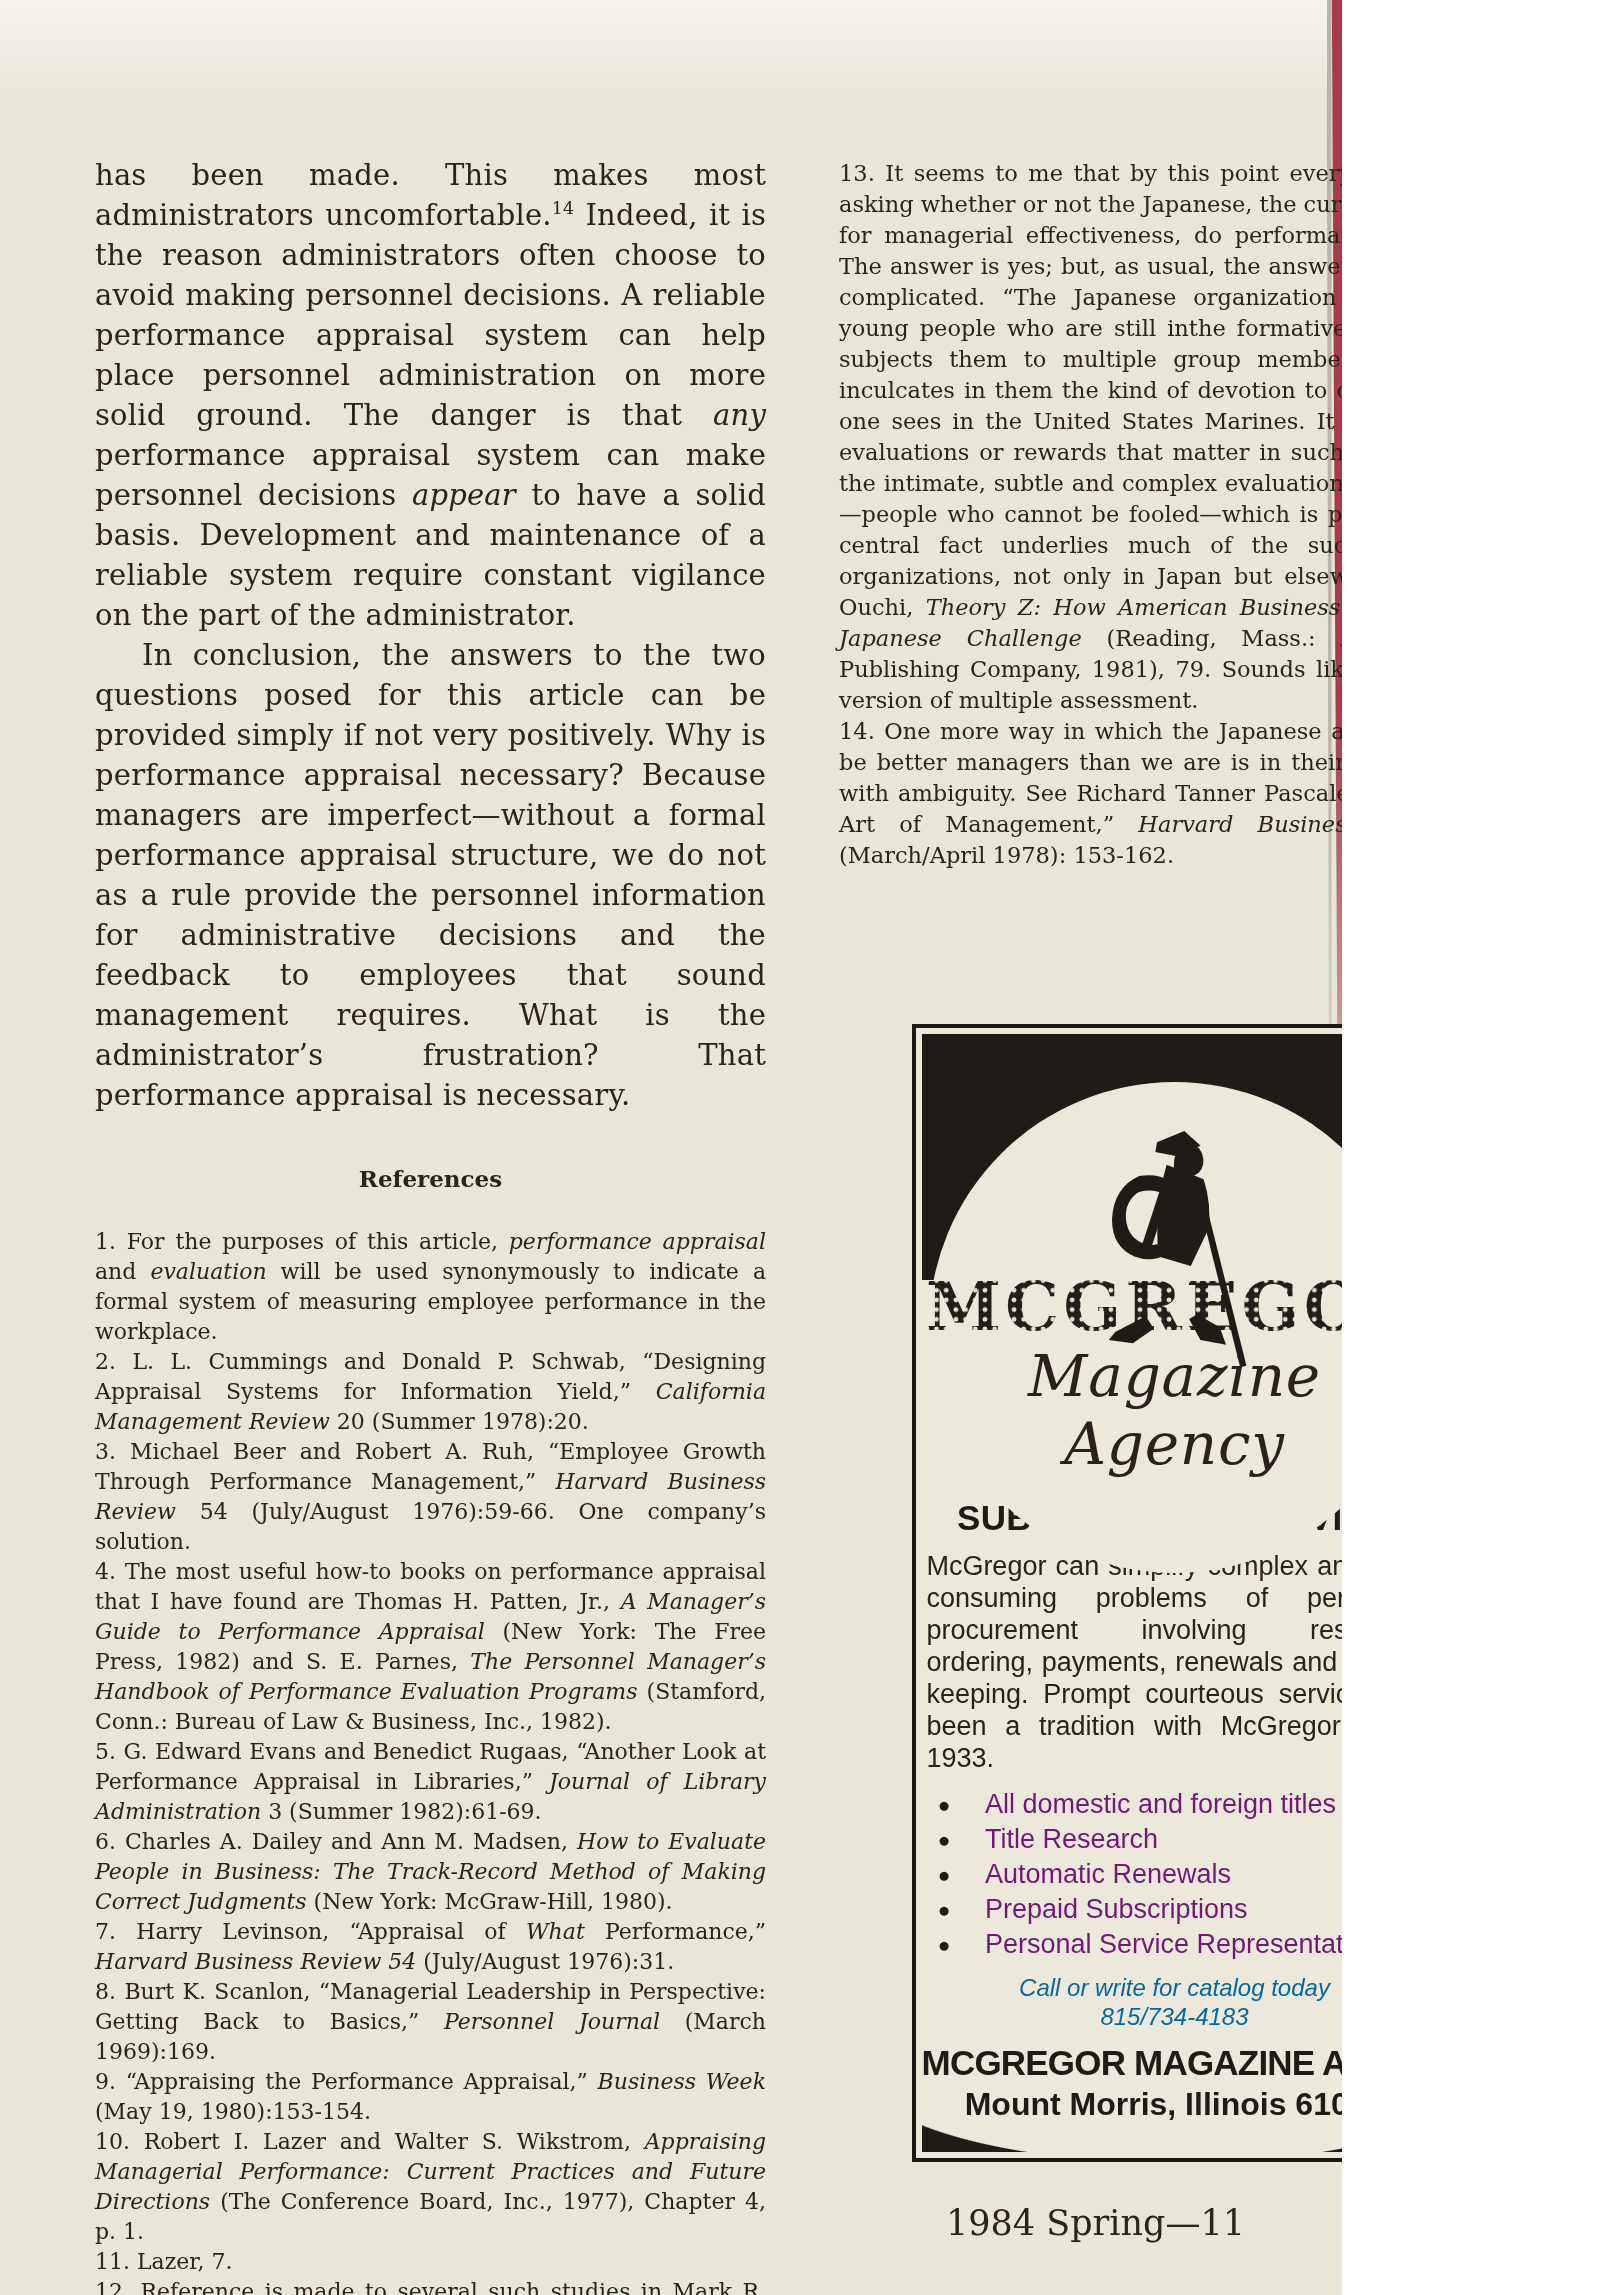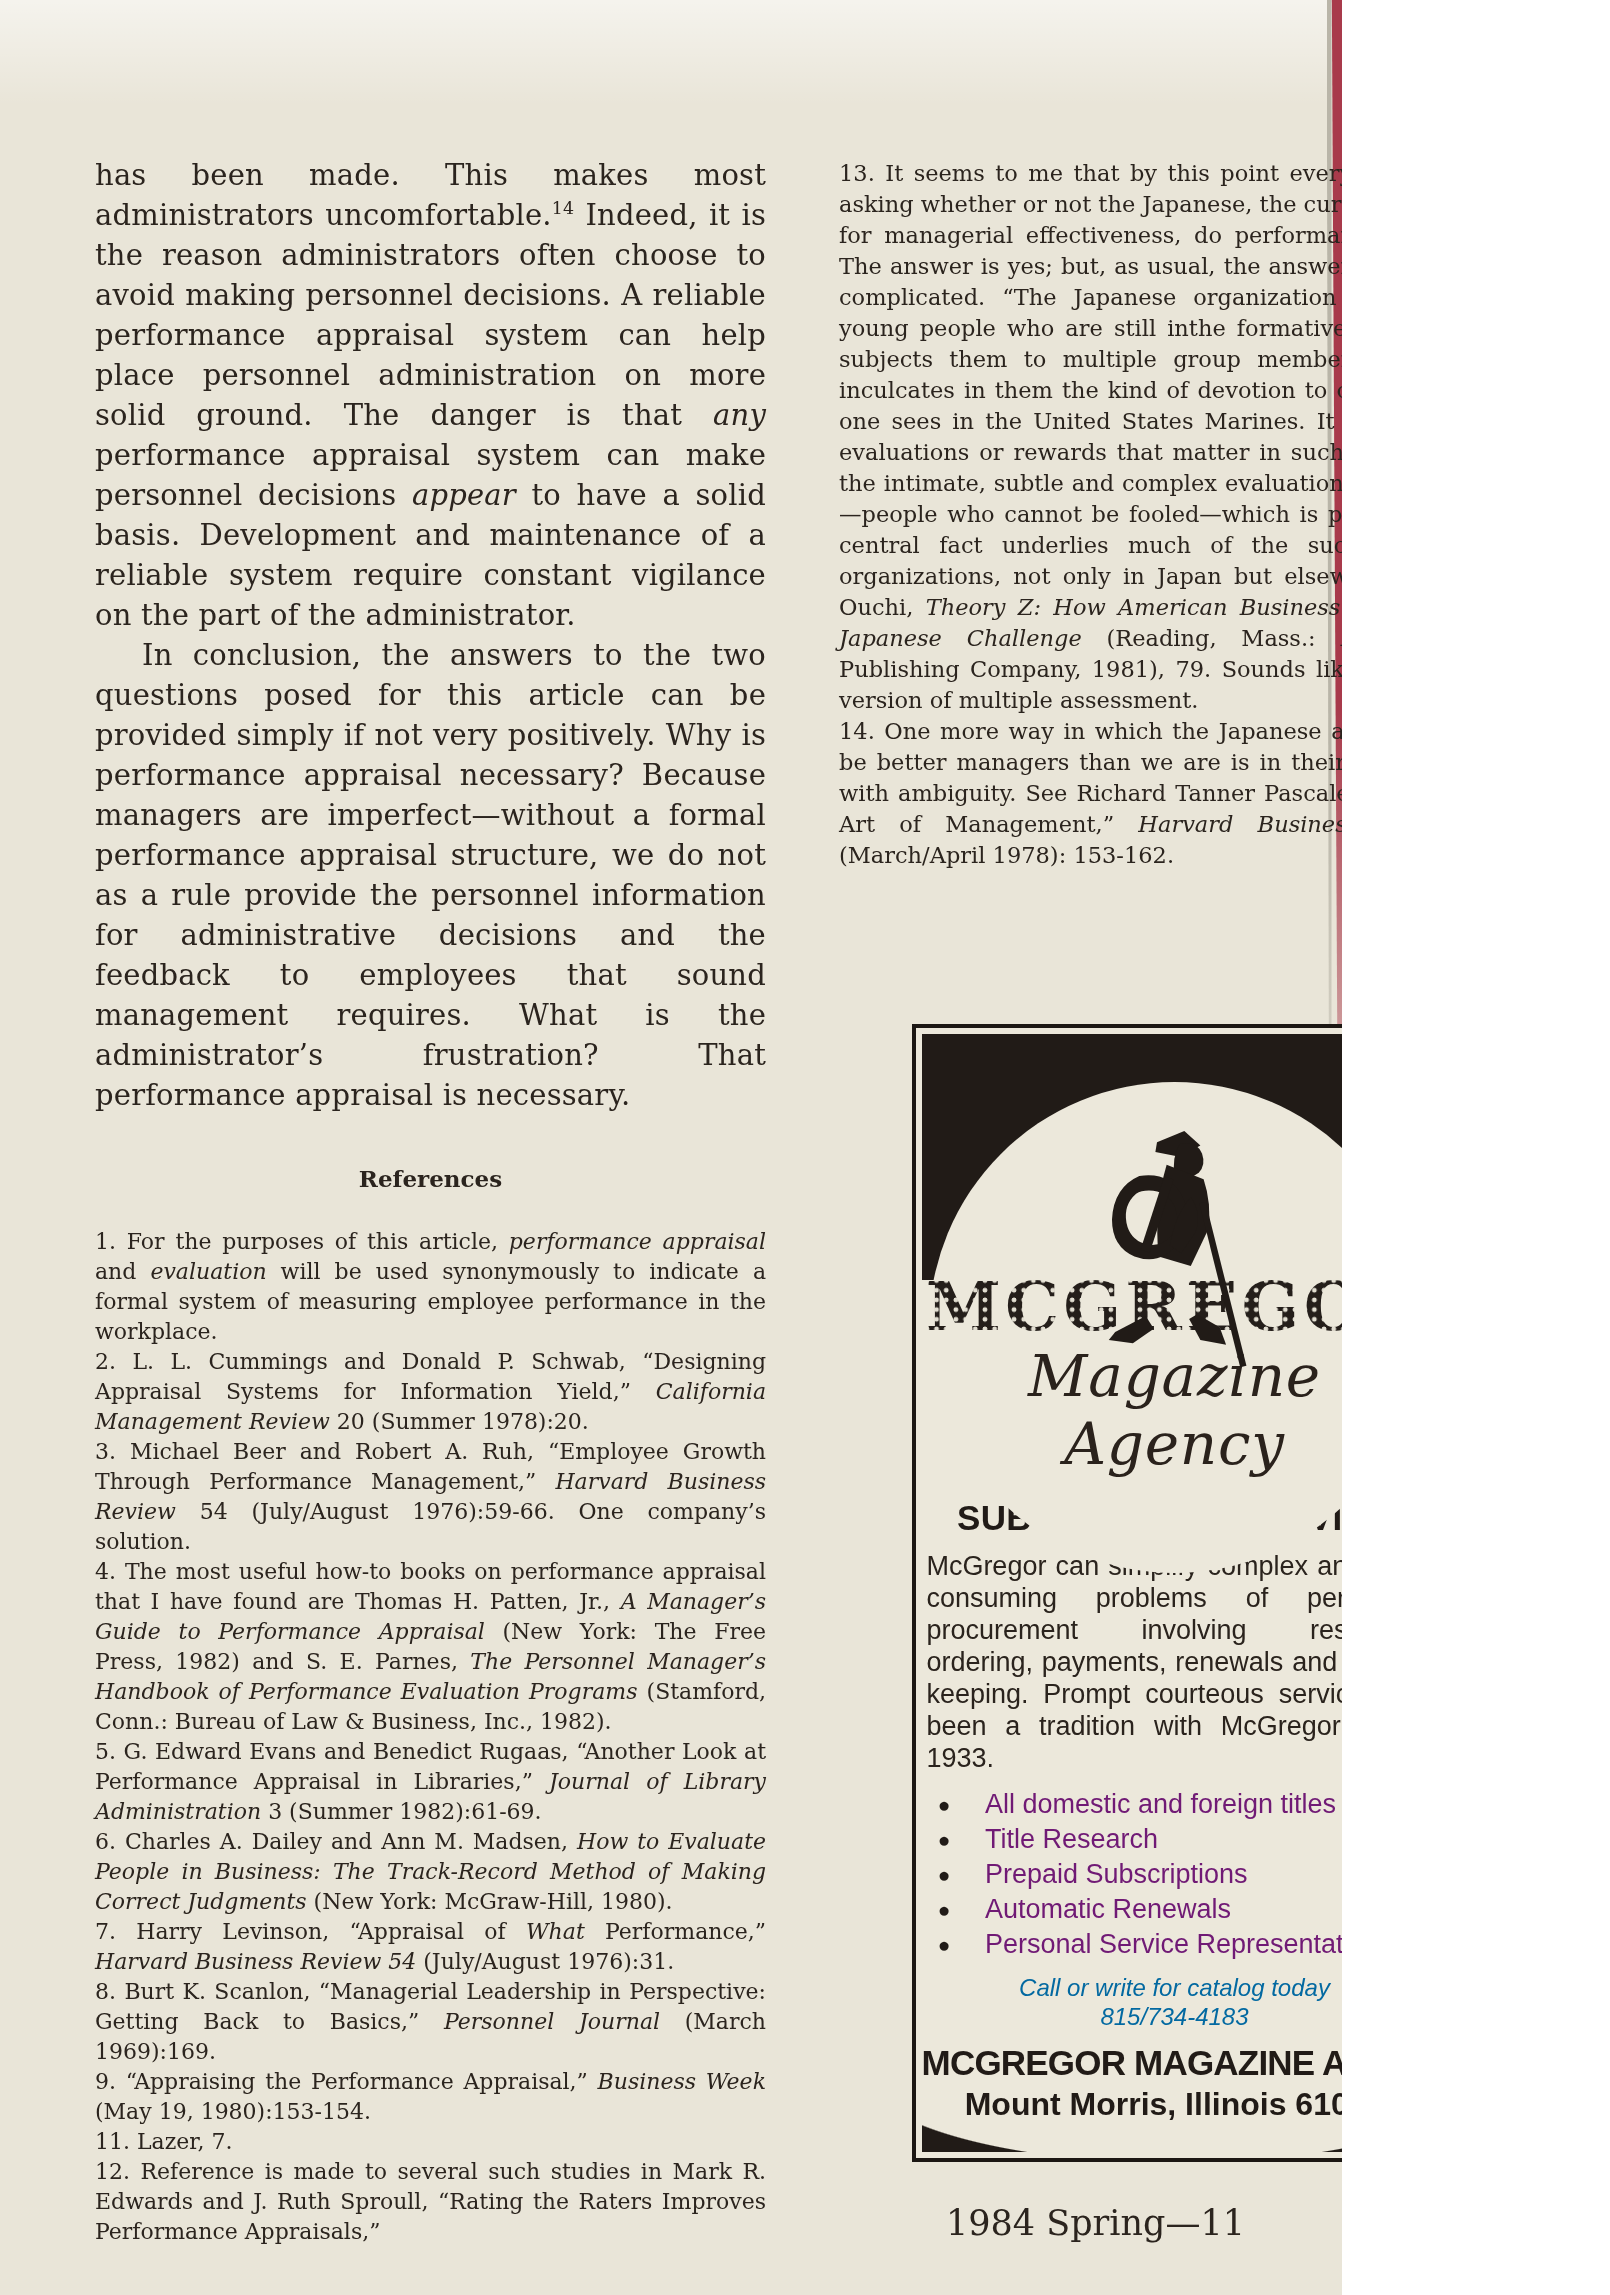--- a/index.html
+++ b/index.html
@@ -140,20 +140,21 @@
     <div class="references-list">
         <div class="ref-item"><span>1. For the purposes of this article, </span><i>performance appraisal</i><span> and </span><i>evaluation</i><span> will be used synonymously to indicate a formal system of measuring employee performance in the workplace.</span></div>
         <div class="ref-item"><span>2. L. L. Cummings and Donald P. Schwab, “Designing Appraisal Systems for Information Yield,” </span><i>California Management Review</i><span> 20 (Summer 1978):20.</span></div>
         <div class="ref-item"><span>3. Michael Beer and Robert A. Ruh, “Employee Growth Through Performance Management,” </span><i>Harvard Business Review</i><span> 54 (July/August 1976):59-66. One company’s solution.</span></div>
         <div class="ref-item"><span>4. The most useful how-to books on performance appraisal that I have found are Thomas H. Patten, Jr., </span><i>A Manager’s Guide to Performance Appraisal</i><span> (New York: The Free Press, 1982) and S. E. Parnes, </span><i>The Personnel Manager’s Handbook of Performance Evaluation Programs</i><span> (Stamford, Conn.: Bureau of Law &amp; Business, Inc., 1982).</span></div>
         <div class="ref-item"><span>5. G. Edward Evans and Benedict Rugaas, “Another Look at Performance Appraisal in Libraries,” </span><i>Journal of Library Administration</i><span> 3 (Summer 1982):61-69.</span></div>
         <div class="ref-item"><span>6. Charles A. Dailey and Ann M. Madsen, </span><i>How to Evaluate People in Business: The Track-Record Method of Making Correct Judgments</i><span> (New York: McGraw-Hill, 1980).</span></div>
         <div class="ref-item"><span>7. Harry Levinson, “Appraisal of </span><i>What</i><span> Performance,” </span><i>Harvard Business Review 54</i><span> (July/August 1976):31.</span></div>
         <div class="ref-item"><span>8. Burt K. Scanlon, “Managerial Leadership in Perspective: Getting Back to Basics,” </span><i>Personnel Journal</i><span> (March 1969):169.</span></div>
         <div class="ref-item"><span>9. “Appraising the Performance Appraisal,” </span><i>Business Week</i><span> (May 19, 1980):153-154.</span></div>
+        <div class="ref-item"><span>10. Robert I. Lazer and Walter S. Wikstrom, </span><i>Appraising Managerial Performance: Current Practices and Future Directions</i><span> (The Conference Board, Inc., 1977), Chapter 4, p. 1.</span></div>
         <div class="ref-item"><span>11. Lazer, 7.</span></div>
         <div class="ref-item"><span>12. Reference is made to several such studies in Mark R. Edwards and J. Ruth Sproull, “Rating the Raters Improves Performance Appraisals,” </span></div>
       </div>
   </div>
 
   <div class="col-right">
     <div class="notes-list">
         <div class="note-item"><span>13. It seems to me that by this point everyone should be asking whether or not the Japanese, the current role model for managerial effectiveness, do performance appraisals. The answer is yes; but, as usual, the answer is really more complicated. “The Japanese organization takes in only young people who are still inthe formative stages of life, subjects them to multiple group memberships, and so inculcates in them the kind of devotion to co-workers that one sees in the United States Marines. It is not external evaluations or rewards that matter in such a setting, it is the intimate, subtle and complex evaluation by one’s peers—people who cannot be fooled—which is paramount. This central fact underlies much of the success of many organizations, not only in Japan but elsewhere.” William Ouchi, </span><i>Theory Z: How American Business Can Meet the Japanese Challenge</i><span> (Reading, Mass.: Addison-Wesley Publishing Company, 1981), 79. Sounds like the Japanese version of multiple assessment.</span></div>
         <div class="note-item"><span>14. One more way in which the Japanese are supposed to be better managers than we are is in their ability to deal with ambiguity. See Richard Tanner Pascale, “Zen and the Art of Management,” </span><i>Harvard Business Review</i><span> 56 (March/April 1978): 153-162.</span></div>
       </div>
@@ -193,22 +194,22 @@
     <div class="ad-headline">
       <div>“PERSONALIZED”</div>
       <div>SUBSCRIPTION SERVICE</div>
     </div>
 
     <div class="ad-body">McGregor can simplify complex and time consuming problems of periodical procurement involving research, ordering, payments, renewals and record keeping. Prompt courteous service has been a tradition with McGregor since 1933.</div>
 
     <div class="ad-bullets">
         <div class="ad-bullet">All domestic and foreign titles</div>
         <div class="ad-bullet">Title Research</div>
+        <div class="ad-bullet">Automatic Renewals</div>
         <div class="ad-bullet">Prepaid Subscriptions</div>
-        <div class="ad-bullet">Automatic Renewals</div>
         <div class="ad-bullet">Personal Service Representatives</div>
       </div>
 
     <div class="ad-cta">
       <div>Call or write for catalog today</div>
       <div>815/734-4183</div>
     </div>
 
     <div class="ad-footer">
       <div class="ad-footer-arc"></div>

